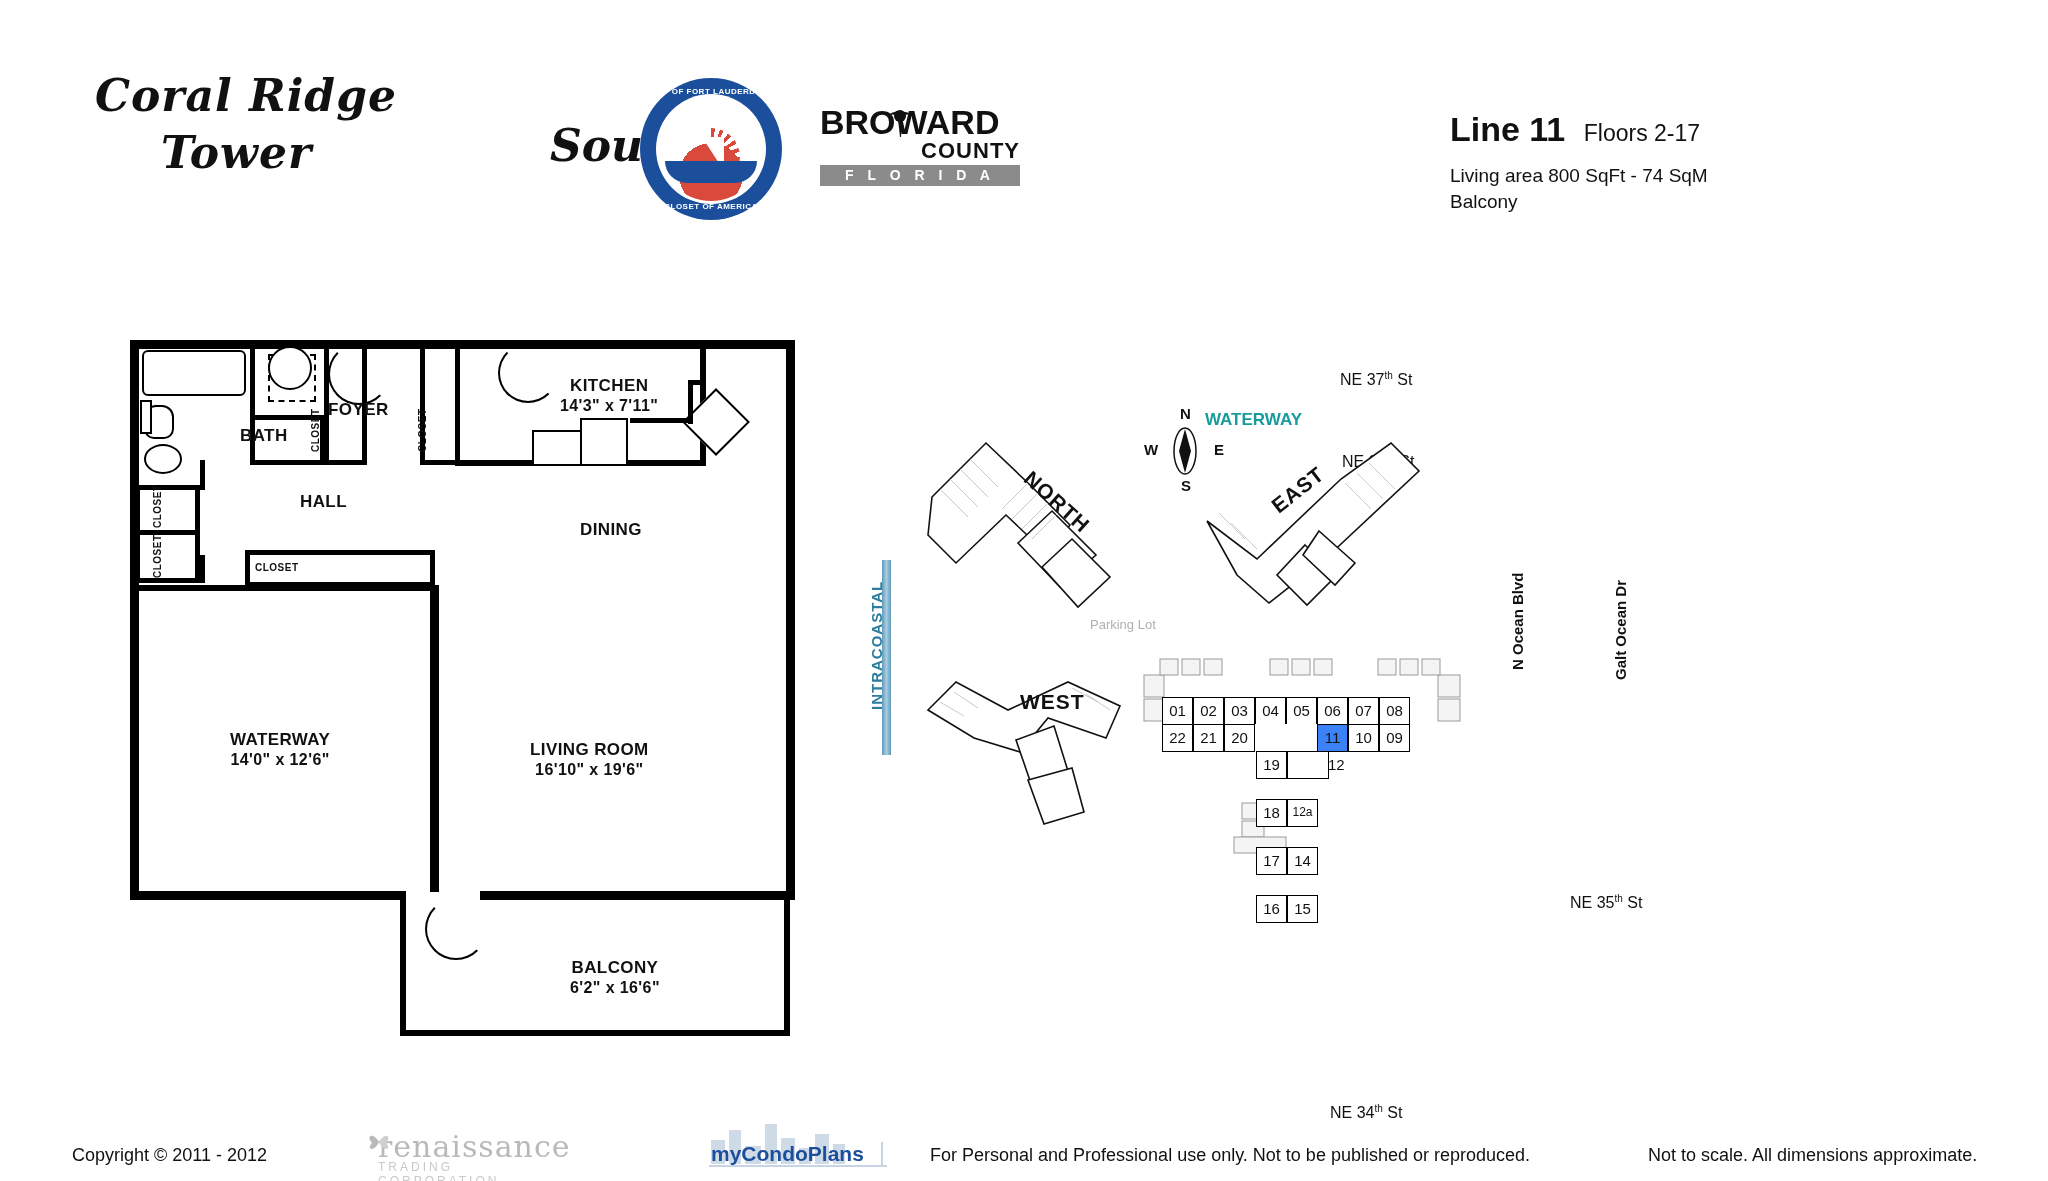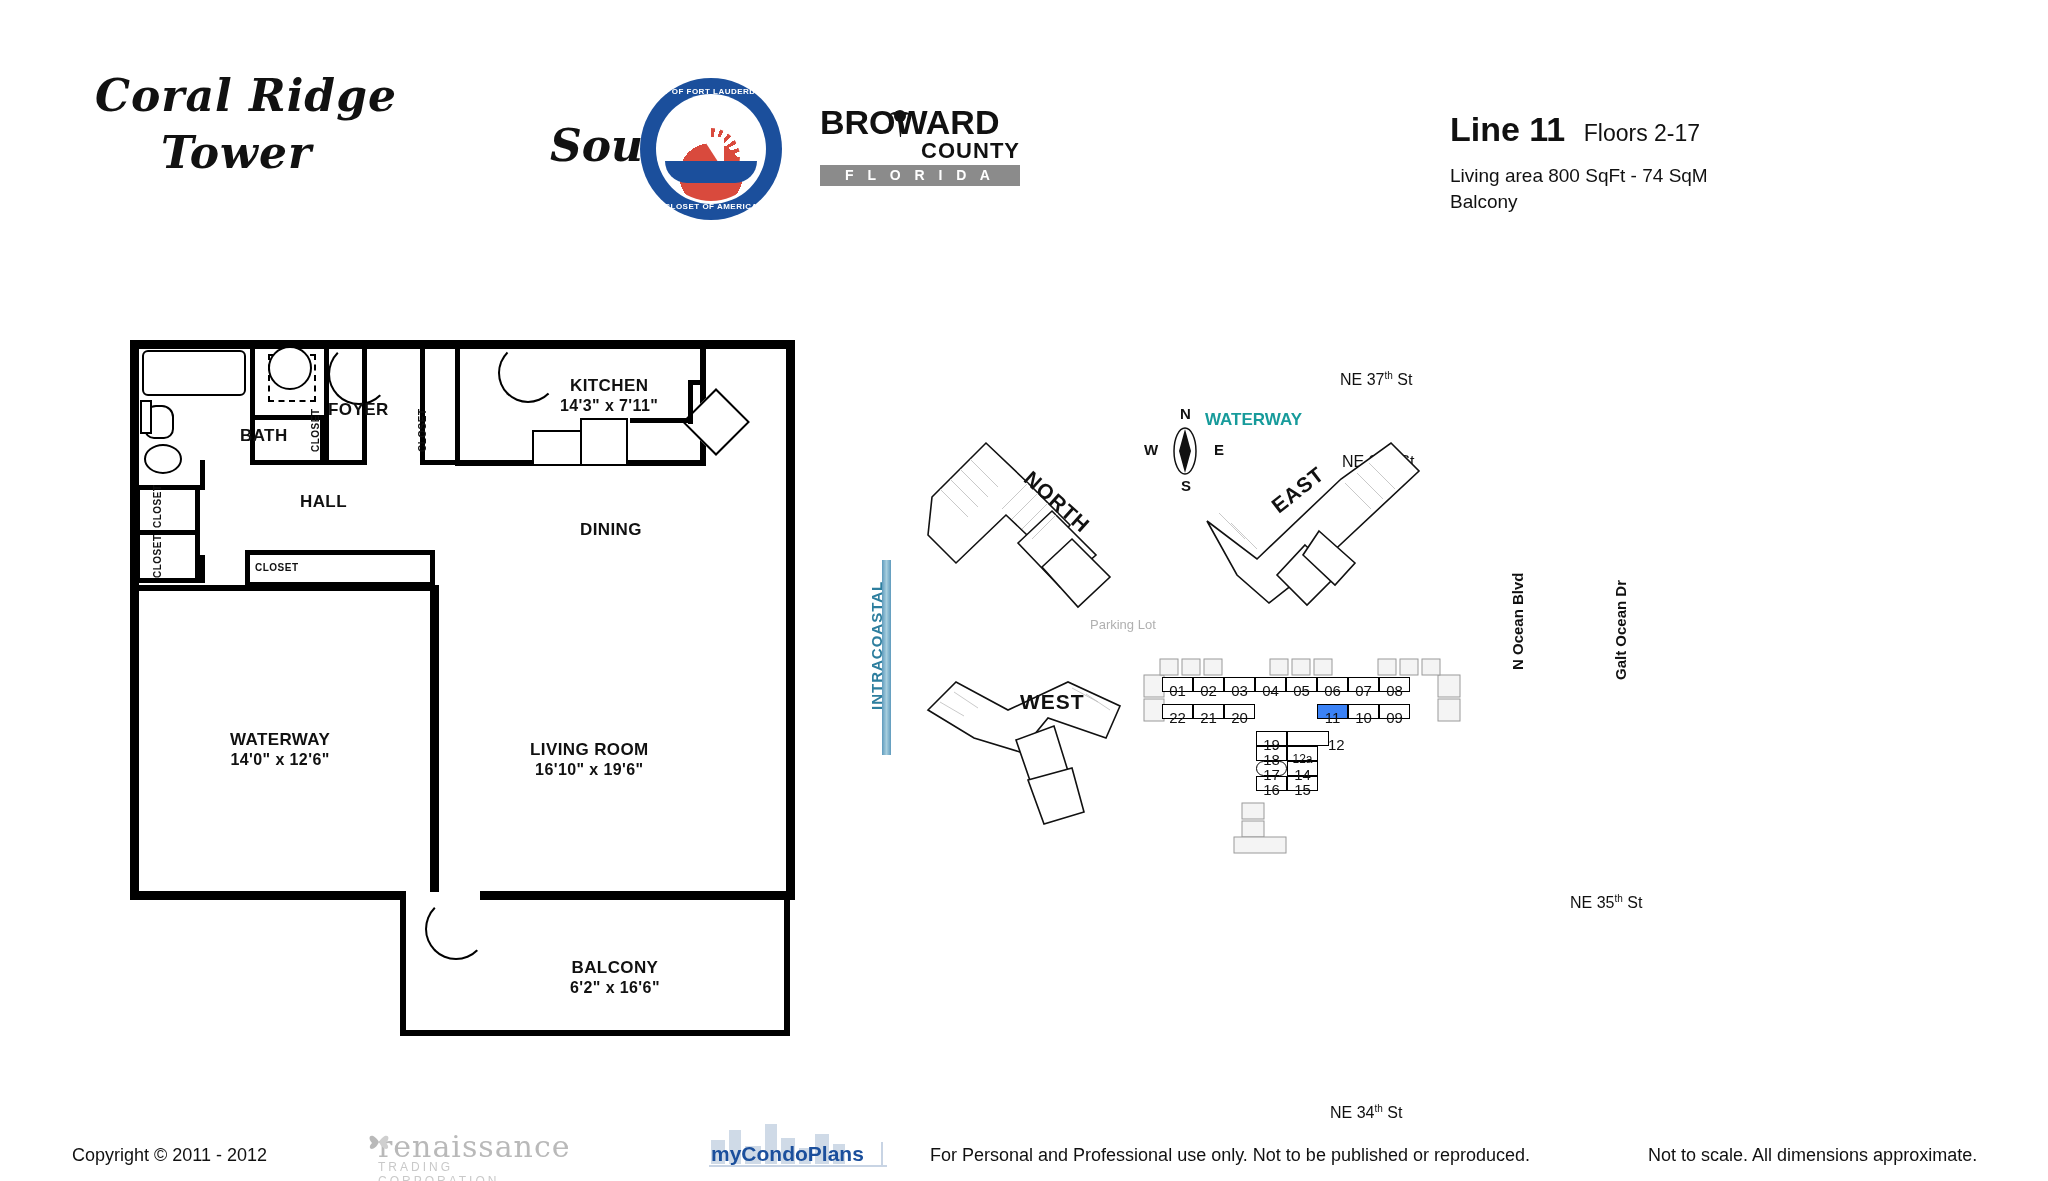--- a/index.html
+++ b/index.html
@@ -181,23 +181,24 @@
     position: absolute; font-size: 21px; font-weight: bold; letter-spacing: 1px;
   }
   .parking-lot { position: absolute; font-size: 13px; color: #b0b0b0; }
   .unit-cell {
     box-sizing: border-box;
     border: 1px solid #000;
     font-size: 15px;
     text-align: center;
     background: #fff;
     line-height: 25px;
-    height: 15px;
+    height: 28px;
     width: 31px;
     float: left;
+    margin-top: 20px;
   }
   .unit-cell.hl { background: #3b82f6; }
 
   
   .footer-text { position: absolute; font-size: 18px; color: #111; white-space: nowrap; }
   #renaissance { left: 380px; top: 1130px; }
   .ren-word {
     font-family: "DejaVu Serif", serif; font-size: 30px; color: #b9b9b9;
     letter-spacing: 1px; line-height: 30px;
   }
@@ -483,21 +484,21 @@
       <div class="unit-cell" style="border:none;"></div>
       <div class="unit-cell" style="border:none;"></div>
       <div class="unit-cell hl">11</div>
       <div class="unit-cell">10</div>
       <div class="unit-cell">09</div>
     </div>
 
     <div style="position:absolute; left:118px; top:76px;">
       <div class="unit-cell" style="float:none;">19</div>
       <div class="unit-cell" style="float:none;">18</div>
-      <div class="unit-cell" style="float:none;border-radius:13px;">17</div>
+      <div class="unit-cell" style="float:none;">17</div>
       <div class="unit-cell" style="float:none;">16</div>
     </div>
 
     <div style="position:absolute; left:149px; top:76px;">
       <div class="unit-cell" style="float:none;padding-left:40px;">12</div>
       <div class="unit-cell" style="float:none; font-size:12px;">12a</div>
       <div class="unit-cell" style="float:none;">14</div>
       <div class="unit-cell" style="float:none;">15</div>
     </div>
   </div>

